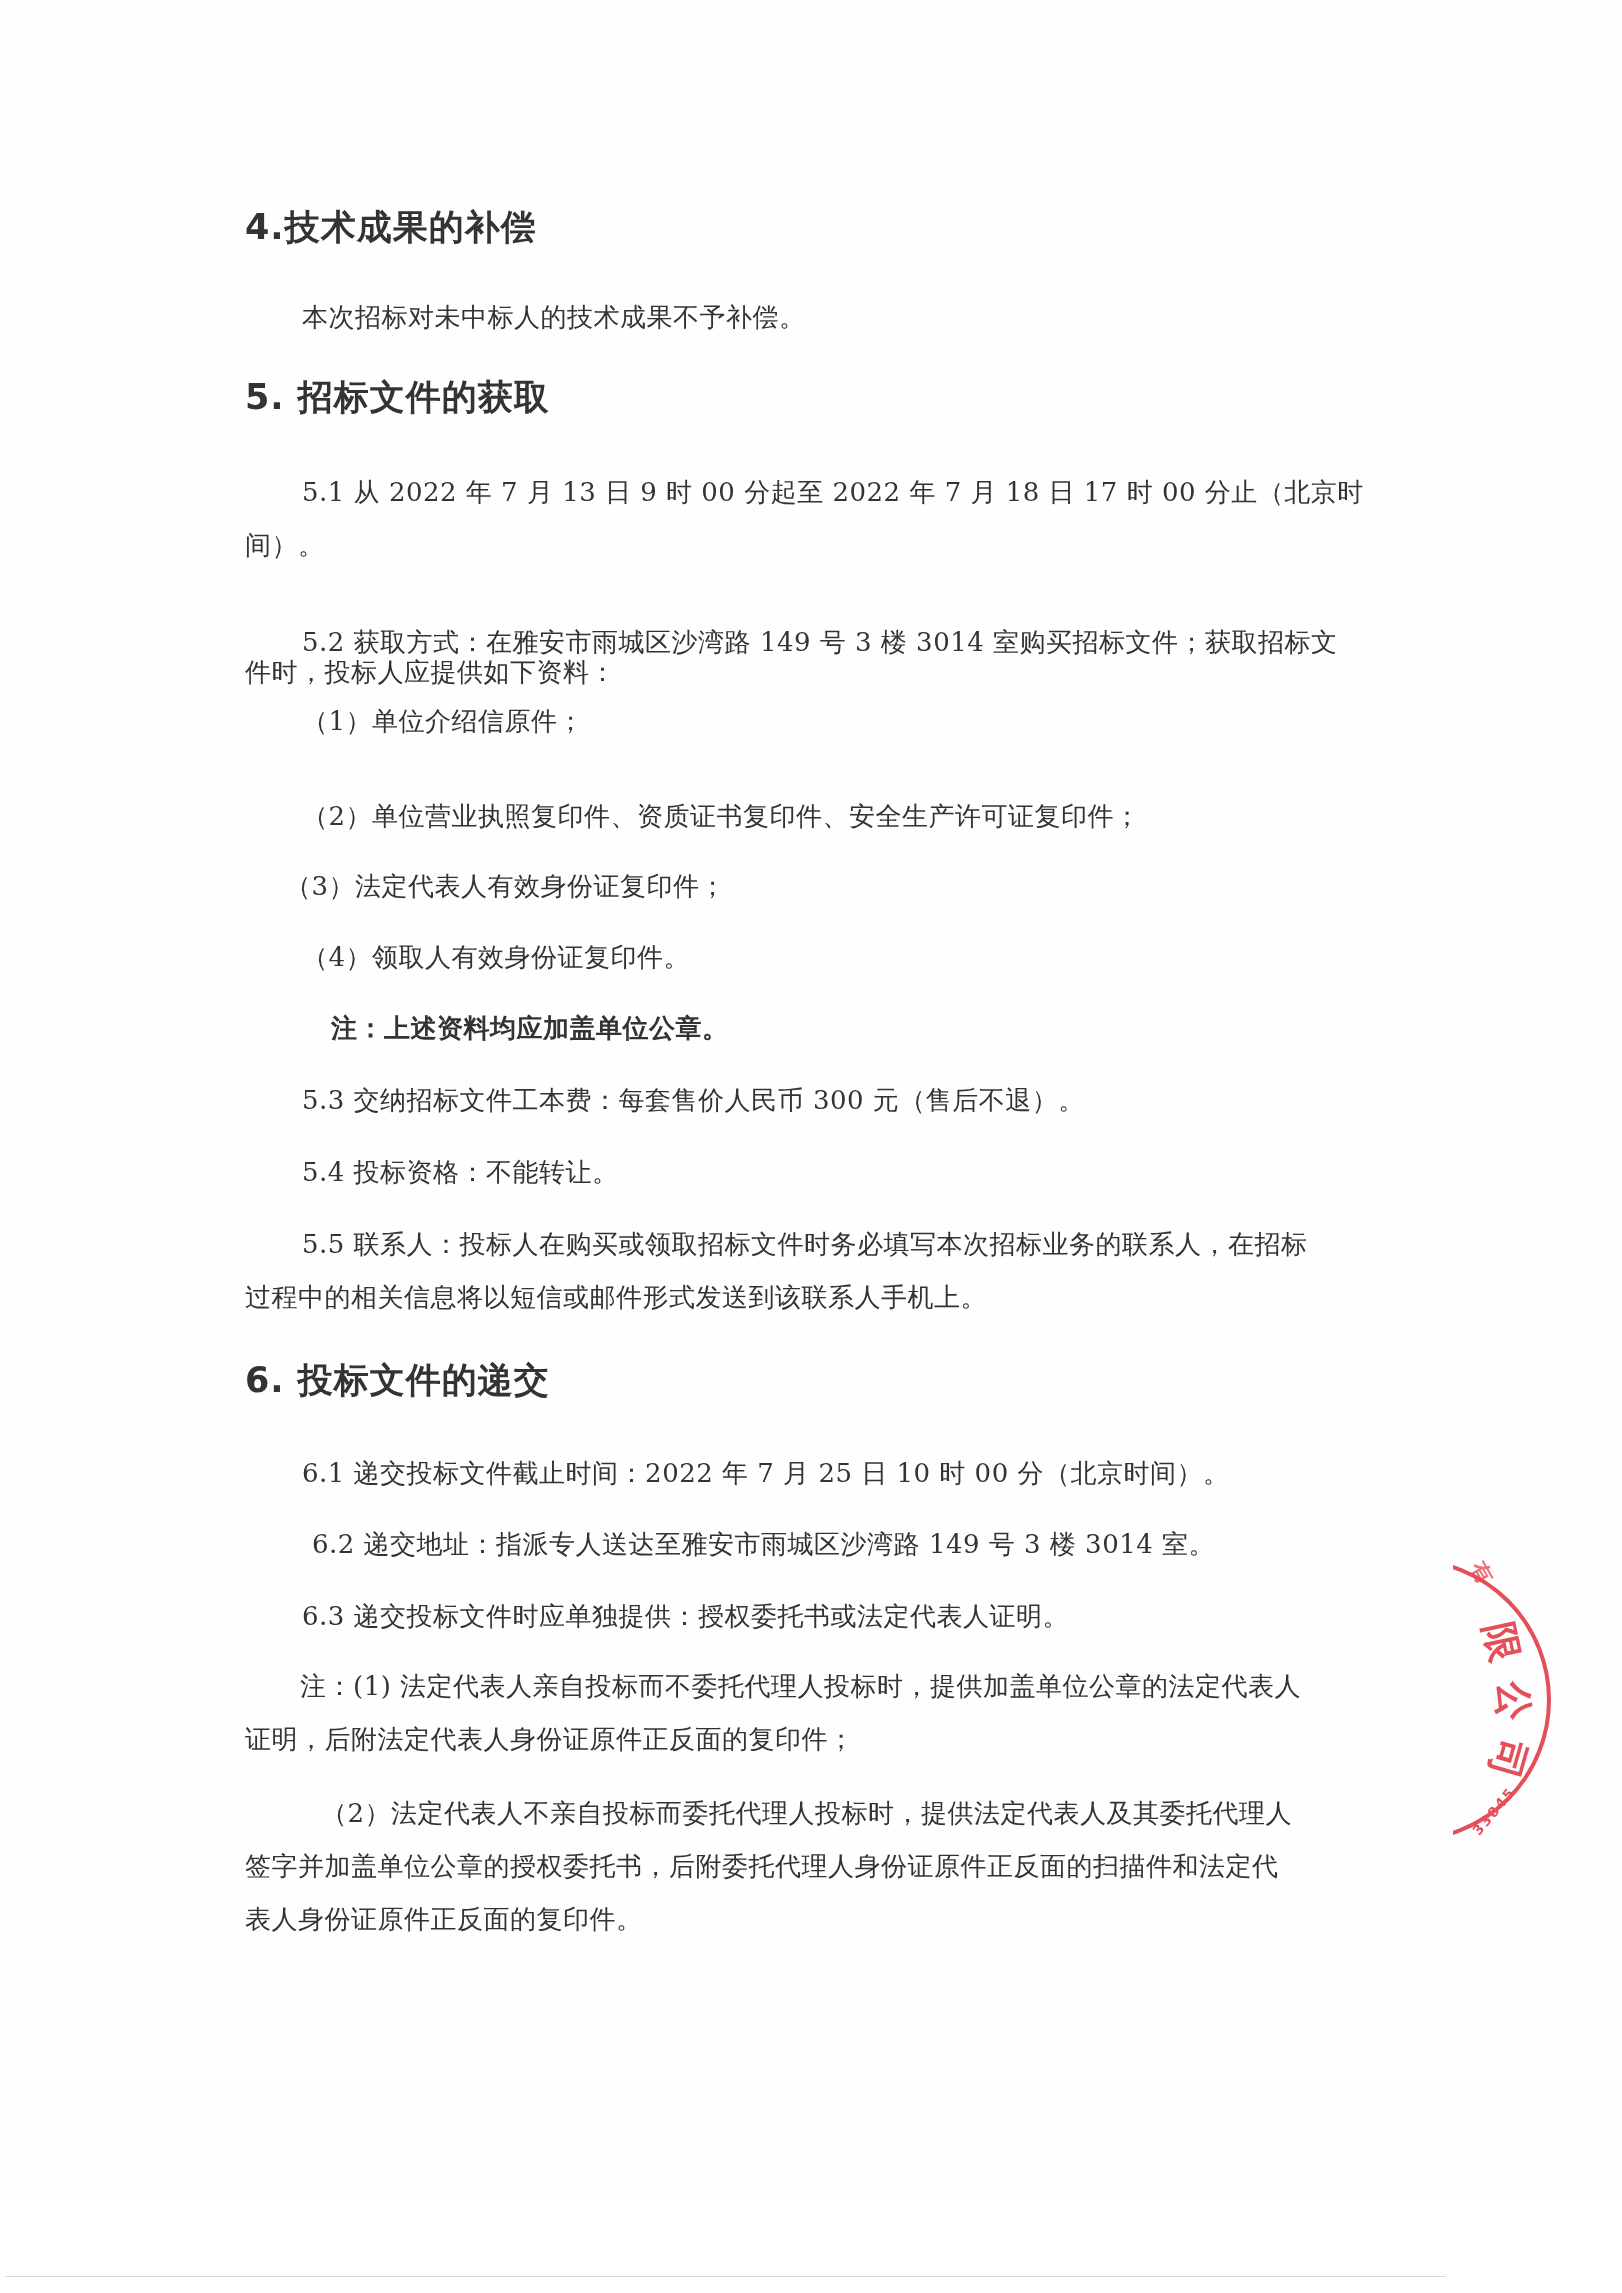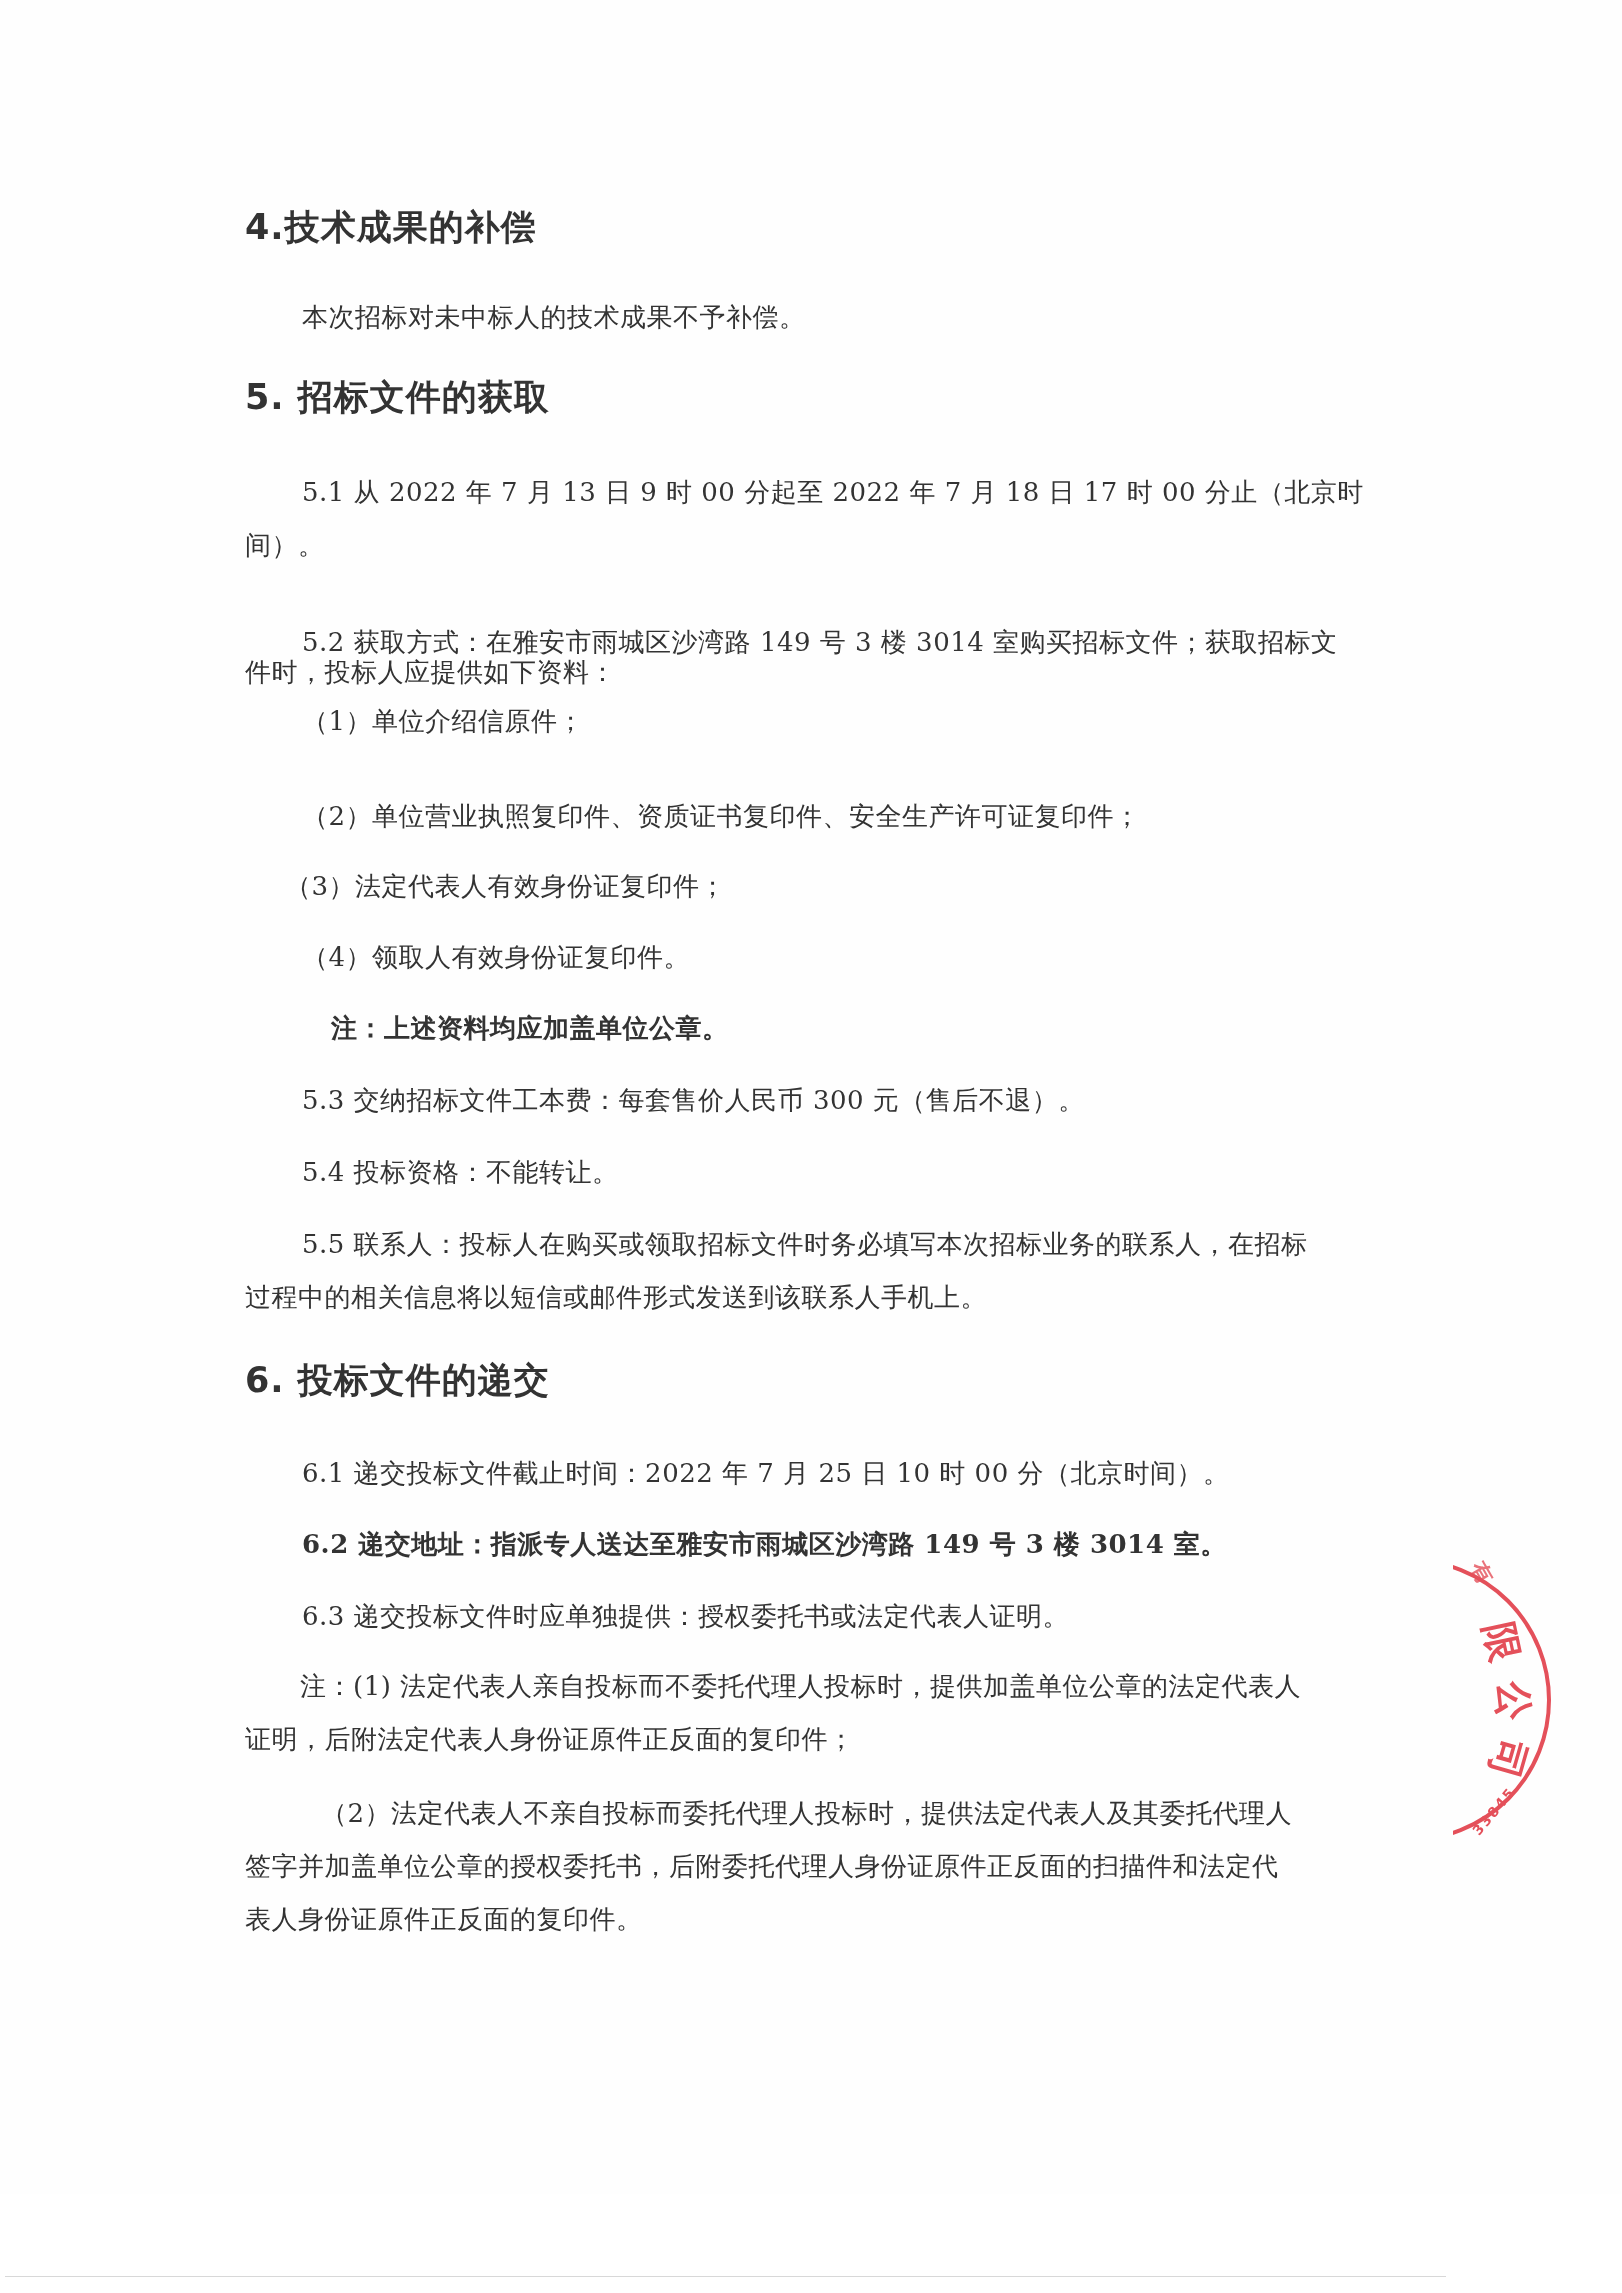--- a/index.html
+++ b/index.html
@@ -111,21 +111,21 @@
 
   <div class="para bold-note" style="left:299px; top:1011px;margin-left:32px;">注：上述资料均应加盖单位公章。</div>
 
   <div class="para" style="left:302px; top:1083px;">5.3  交纳招标文件工本费：每套售价人民币 300 元（售后不退）。</div>
   <div class="para" style="left:302px; top:1155px;">5.4  投标资格：不能转让。</div>
   <div class="para" style="left:302px; top:1227px;">5.5  联系人：投标人在购买或领取招标文件时务必填写本次招标业务的联系人，在招标</div>
   <div class="para" style="left:245px; top:1280px;">过程中的相关信息将以短信或邮件形式发送到该联系人手机上。</div>
 
   <div class="heading" style="top:1357px;">6. 投标文件的递交</div>
   <div class="para" style="left:302px; top:1456px;">6.1  递交投标文件截止时间：2022 年  7  月  25  日 10 时 00 分（北京时间）。</div>
-  <div class="para" style="left:302px; top:1527px;font-weight:bold;">6.2  递交地址：指派专人送达至雅安市雨城区沙湾路 149 号 3 楼 3014 室。</div>
+  <div class="para" style="left:312px; top:1527px;">6.2  递交地址：指派专人送达至雅安市雨城区沙湾路 149 号 3 楼 3014 室。</div>
   <div class="para" style="left:302px; top:1599px;">6.3  递交投标文件时应单独提供：授权委托书或法定代表人证明。</div>
 
   <div class="para" style="left:300px; top:1669px;">注：(1) 法定代表人亲自投标而不委托代理人投标时，提供加盖单位公章的法定代表人</div>
   <div class="para" style="left:245px; top:1722px;">证明，后附法定代表人身份证原件正反面的复印件；</div>
 
   <div class="para" style="left:321px; top:1796px;">（2）法定代表人不亲自投标而委托代理人投标时，提供法定代表人及其委托代理人</div>
   <div class="para" style="left:245px; top:1849px;">签字并加盖单位公章的授权委托书，后附委托代理人身份证原件正反面的扫描件和法定代</div>
   <div class="para" style="left:245px; top:1902px;">表人身份证原件正反面的复印件。</div>
 
   <div class="stamp">

